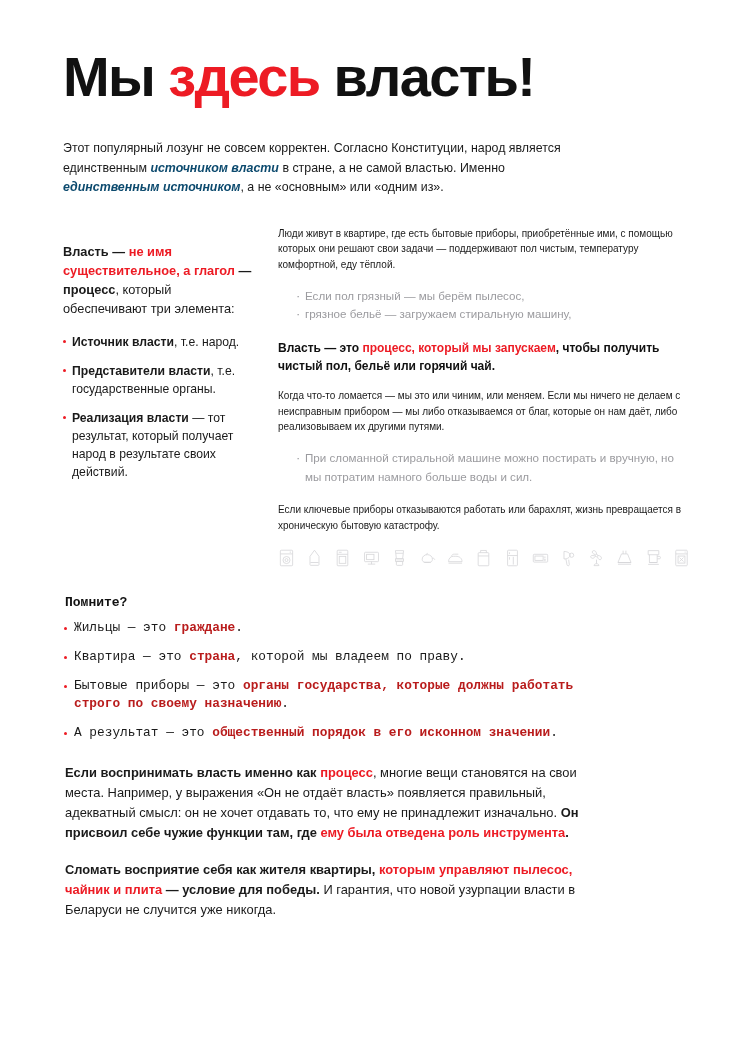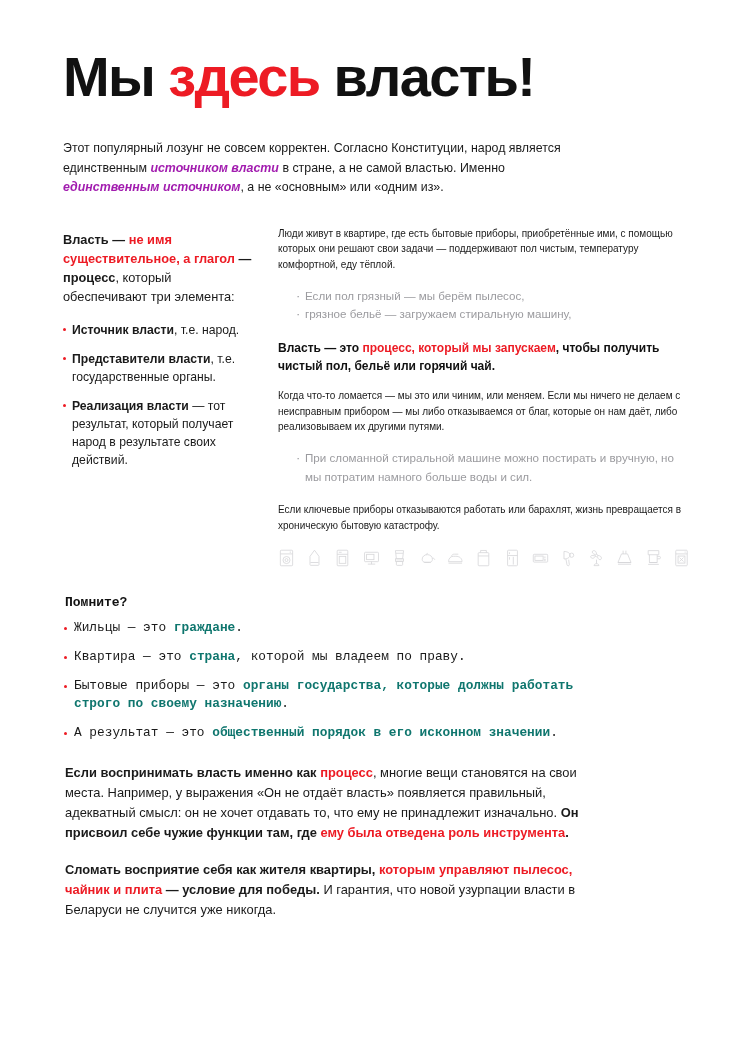--- a/index.html
+++ b/index.html
@@ -35,38 +35,38 @@
 
   
   .intro{
     font-size:12.4px;
     line-height:1.58;
     color:#1a1a1a;
     margin:0 0 28px 0;
     max-width:600px;
   }
   .intro .accent{
-    color:#a21caf;
+    color:#0c4a6e;
     font-weight:bold;
     font-style:italic;
   }
 
   
   .cols{
     display:flex;
     align-items:flex-start;
     gap:25px;
   }
   .col-left{width:190px;flex:0 0 190px;}
   .col-right{width:412px;flex:0 0 412px;}
 
   .lead{
     font-size:12.8px;
     line-height:1.50;
-    margin:4px 0 14px 0;
+    margin:16px 0 14px 0;
     color:#1a1a1a;
   }
   .lead b{font-weight:bold;}
   .lead .red{color:#ED1B24;font-weight:bold;}
 
   ul.bul{
     list-style:none;
     margin:0;
     padding:0;
   }
@@ -173,21 +173,21 @@
   ul.rem li:before{
     content:"";
     position:absolute;
     left:1px;
     top:8px;
     width:3px;
     height:3px;
     border-radius:50%;
     background:#ED1B24;
   }
-  ul.rem li .red{color:#0f766e;font-weight:bold;}
+  ul.rem li .red{color:#b91c1c;font-weight:bold;}
 
   
   .closing{margin-top:20px;}
   .closing p{
     font-size:12.9px;
     line-height:1.56;
     color:#1a1a1a;
     margin:0 0 17px 2px;
   }
   .closing p:last-child{margin-bottom:0;}

